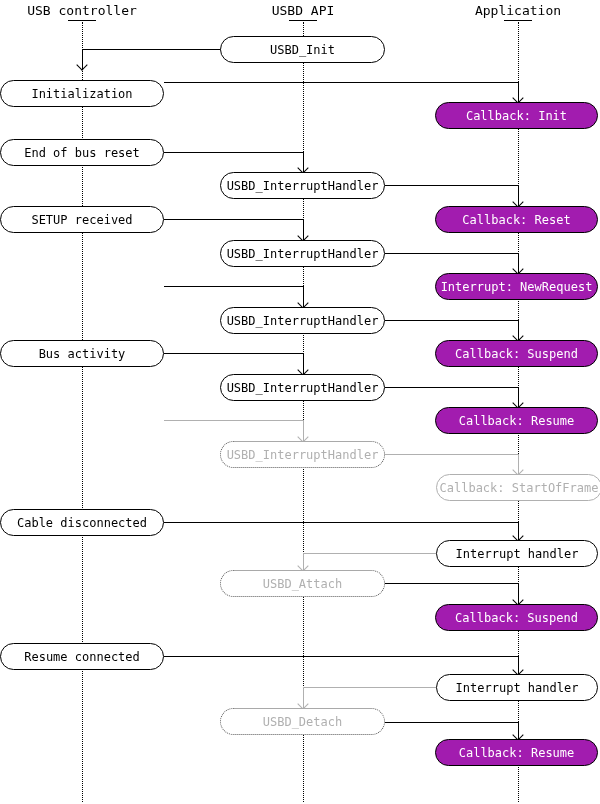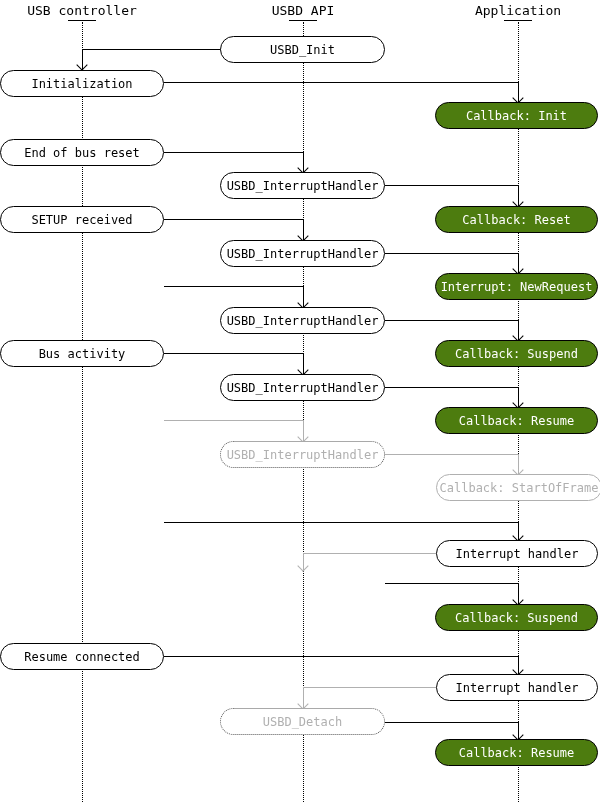--- a/index.html
+++ b/index.html
@@ -14,21 +14,21 @@
   .hl.gray,.vl.gray{background:#b0b0b0;}
   .arrow{position:absolute;width:7px;height:7px;border-right:1px solid #000;border-bottom:1px solid #000;
          transform:rotate(45deg);z-index:2;}
   .arrow.gray{border-color:#b0b0b0;}
   .box{position:absolute;height:27px;box-sizing:border-box;background:#fff;border:1px solid #000;
        border-radius:14px;display:flex;align-items:center;justify-content:center;
        font-size:12px;color:#000;white-space:nowrap;z-index:3;}
   .box.left  {left:0;width:164px;}
   .box.mid   {left:220px;width:165px;}
   .box.right {left:436px;width:162px;}
-  .box.black {left:435px;width:163px;background:#4d7c0f;color:#fff;border-color:#000;}
+  .box.black {left:435px;width:163px;background:#a21caf;color:#fff;border-color:#000;}
   .box.ghost {border:1px dotted #555;color:#b0b0b0;}
   .box.ghostsolid{border:1px solid #b0b0b0;color:#b0b0b0;left:436px;width:166px;}
 </style>
 </head>
 <body>
 
 <div id="diagram">
 
   <div class="colhead" style="left:82px">USB controller</div>
   <div class="colhead" style="left:303px">USBD API</div>
@@ -107,35 +107,37 @@
 
   <div class="hl gray" style="left:303px;top:687px;width:133px"></div>
   <div class="vl gray" style="left:303px;top:687px;height:21px"></div>
   <div class="arrow gray" style="left:299px;top:700px"></div>
 
   <div class="hl" style="left:385px;top:722px;width:133px"></div>
   <div class="vl" style="left:518px;top:722px;height:17px"></div>
   <div class="arrow" style="left:514px;top:731px"></div>
 
   <div class="box mid" style="top:36px">USBD_Init</div>
-  <div class="box left" style="top:70px">Initialization</div>
+  <div class="box left" style="top:80px">Initialization</div>
   <div class="box black" style="top:102px">Callback: Init</div>
   <div class="box left" style="top:139px">End of bus reset</div>
   <div class="box mid" style="top:172px">USBD_InterruptHandler</div>
   <div class="box left" style="top:206px">SETUP received</div>
   <div class="box black" style="top:206px">Callback: Reset</div>
   <div class="box mid" style="top:240px">USBD_InterruptHandler</div>
   <div class="box black" style="top:273px">Interrupt: NewRequest</div>
   <div class="box mid" style="top:307px">USBD_InterruptHandler</div>
   <div class="box left" style="top:340px">Bus activity</div>
   <div class="box black" style="top:340px">Callback: Suspend</div>
   <div class="box mid" style="top:374px">USBD_InterruptHandler</div>
   <div class="box black" style="top:407px">Callback: Resume</div>
   <div class="box mid ghost" style="top:441px">USBD_InterruptHandler</div>
   <div class="box ghostsolid" style="top:474px">Callback: StartOfFrame</div>
+  <div class="box left" style="top:509px">Cable disconnected</div>
   <div class="box right" style="top:540px">Interrupt handler</div>
+  <div class="box mid ghost" style="top:570px">USBD_Attach</div>
   <div class="box black" style="top:604px">Callback: Suspend</div>
   <div class="box left" style="top:643px">Resume connected</div>
   <div class="box right" style="top:674px">Interrupt handler</div>
   <div class="box mid ghost" style="top:708px">USBD_Detach</div>
   <div class="box black" style="top:739px">Callback: Resume</div>
 
 </div>
 
 </body></html>

